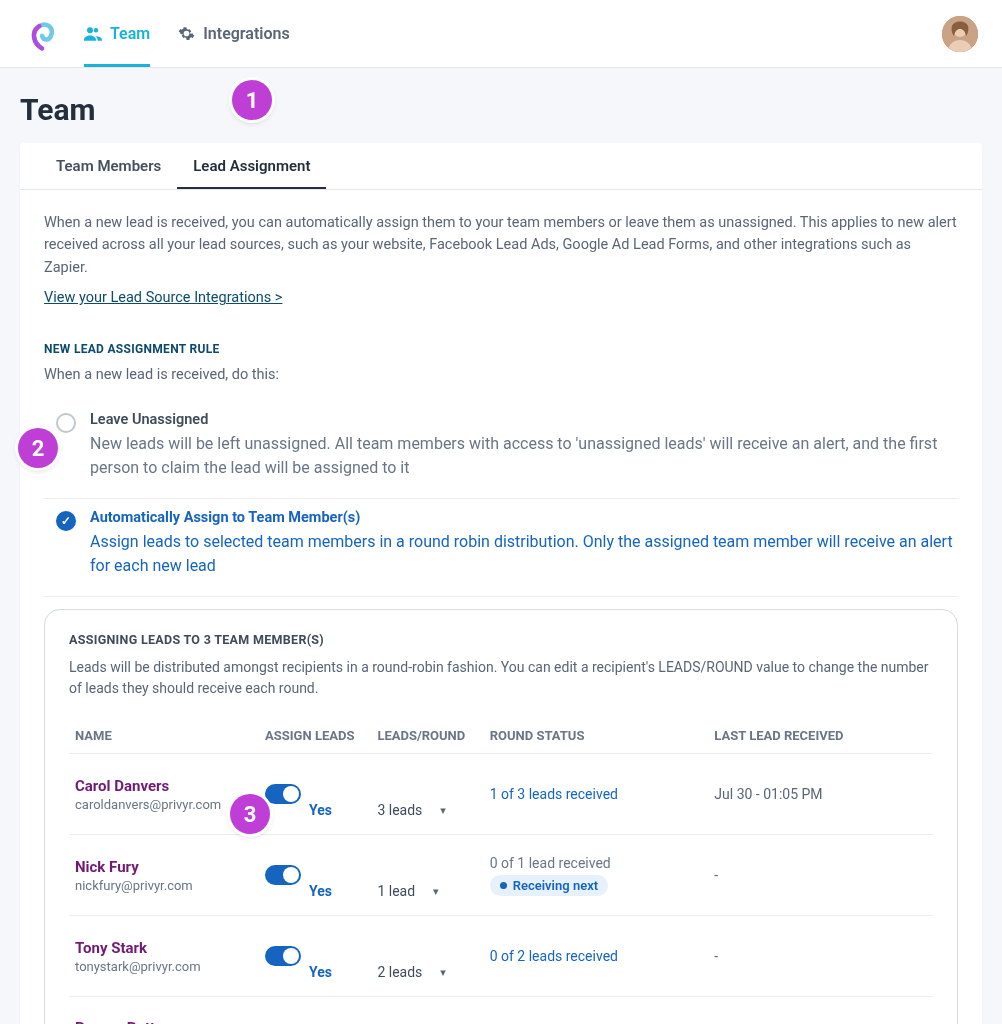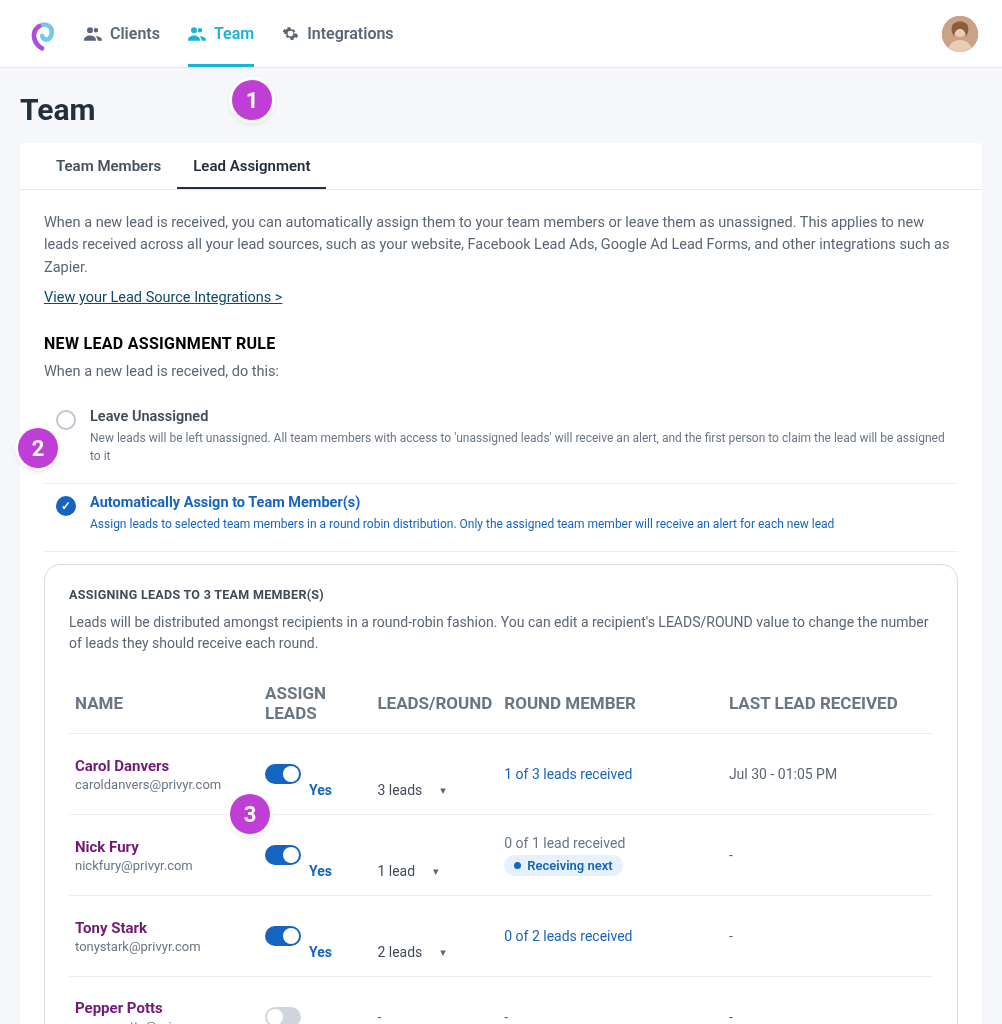--- a/index.html
+++ b/index.html
@@ -91,25 +91,25 @@
     margin-bottom: 8px;
   }
   .link {
     color: #0c4a6e;
     text-decoration: underline;
     font-size: 14.5px;
     cursor: pointer;
     display: inline-block;
   }
   .section-label {
-    font-size: 16px;
+    font-size: 12px;
     font-weight: 700;
     letter-spacing: 0.3px;
-    color: #000000;
-    margin-top: 28px;
+    color: #0c4a6e;
+    margin-top: 36px;
     margin-bottom: 10px;
     text-transform: uppercase;
   }
   .rule-intro {
     font-size: 14.5px;
     color: #5a6676;
     margin-bottom: 18px;
   }
   .radio-row {
     display: flex;
@@ -137,21 +137,21 @@
     font-weight: bold;
   }
   .radio-body { flex: 1; }
   .radio-title {
     font-size: 14.5px;
     font-weight: 600;
     color: #3f4b5a;
     margin-bottom: 4px;
   }
   .radio-desc {
-    font-size: 12px;
+    font-size: 16px;
     color: #6a7685;
     line-height: 1.5;
   }
   .radio-row.selected .radio-title { color: #1565c0; font-weight: 700; }
   .radio-row.selected .radio-desc { color: #1565c0; }
 
   .assign-box {
     border: 1px solid #d6dbe1;
     border-radius: 16px;
     padding: 22px 24px 4px;
@@ -169,21 +169,21 @@
     color: #5a6676;
     line-height: 1.5;
     margin-bottom: 19px;
   }
   table.members {
     width: 100%;
     border-collapse: collapse;
   }
   table.members th {
     text-align: left;
-    font-size: 17px;
+    font-size: 13px;
     font-weight: 700;
     color: #6a7685;
     padding: 10px 6px;
     border-bottom: 1px solid #ecedef;
   }
   table.members td {
     padding: 16px 6px;
     border-bottom: 1px solid #ecedef;
     vertical-align: middle;
     font-size: 14px;
@@ -266,26 +266,20 @@
 <body>
 
 <div class="topbar">
   <div class="logo">
     <svg viewBox="0 0 40 40" width="36" height="36">
       <path d="M20 36 C10 30 8 18 16 12 C24 6 34 12 30 22 C28 27 22 28 20 22" fill="none" stroke="#6fc9e8" stroke-width="5" stroke-linecap="round"></path>
       <path d="M20 36 C10 30 8 18 16 12 C24 6 34 12 30 22" fill="none" stroke="#b44be0" stroke-width="5" stroke-linecap="round" stroke-dasharray="30 60"></path>
     </svg>
   </div>
   <div class="nav">
-    <div class="nav-item">
-      <svg class="nav-icon" viewBox="0 0 24 18">
-          <path d="M8 8a4 4 0 100-8 4 4 0 000 8zm8-1a3 3 0 100-6 3 3 0 000 6zM0 17c0-4 4-6 8-6s8 2 8 6v1H0v-1zm18 1v-1c0-2-1-4-3-5 5 0 9 2 9 5v1h-6z"></path>
-        </svg>
-      <span>Clients</span>
-    </div>
     <div class="nav-item active">
       <svg class="nav-icon" viewBox="0 0 24 18">
           <path d="M8 8a4 4 0 100-8 4 4 0 000 8zm8-1a3 3 0 100-6 3 3 0 000 6zM0 17c0-4 4-6 8-6s8 2 8 6v1H0v-1zm18 1v-1c0-2-1-4-3-5 5 0 9 2 9 5v1h-6z"></path>
         </svg>
       <span>Team</span>
     </div>
     <div class="nav-item">
       <svg class="gear-icon" viewBox="0 0 24 24">
           <path d="M12 8a4 4 0 100 8 4 4 0 000-8zm9 4a7.5 7.5 0 01-.1 1.2l2 1.6-2 3.4-2.4-.8a7.6 7.6 0 01-2 1.2l-.4 2.5h-4l-.4-2.5a7.6 7.6 0 01-2-1.2l-2.4.8-2-3.4 2-1.6A7.5 7.5 0 013 12c0-.4 0-.8.1-1.2l-2-1.6 2-3.4 2.4.8a7.6 7.6 0 012-1.2L7.9 3h4l.4 2.5c.7.3 1.4.7 2 1.2l2.4-.8 2 3.4-2 1.6c.1.4.1.8.1 1.2z"></path>
         </svg>
@@ -310,21 +304,21 @@
   <div class="callout" style="top:360px; left:18px">2</div>
   <div class="callout" style="top:726px; left:230px">3</div>
 
   <div class="card">
     <div class="tabs">
       <div class="tab">Team Members</div>
       <div class="tab active">Lead Assignment</div>
     </div>
 
     <div class="content">
-      <p class="intro">When a new lead is received, you can automatically assign them to your team members or leave them as unassigned. This applies to new leads received across all your lead sources, such as your website, Facebook Lead Ads, Google Ad Lead Forms, and other integrations such as Zapier.</p>
+      <p class="intro">When a new lead is received, you can automatically assign them to your team members or leave them as unassigned. This applies to new alert received across all your lead sources, such as your website, Facebook Lead Ads, Google Ad Lead Forms, and other integrations such as Zapier.</p>
       <a class="link">View your Lead Source Integrations &gt;</a>
 
       <div class="section-label">NEW LEAD ASSIGNMENT RULE</div>
       <p class="rule-intro">When a new lead is received, do this:</p>
 
       <div class="radio-row">
         <div class="radio-circle"></div>
         <div class="radio-body">
           <div class="radio-title">Leave Unassigned</div>
           <div class="radio-desc">New leads will be left unassigned. All team members with access to 'unassigned leads' will receive an alert, and the first person to claim the lead will be assigned to it</div>
@@ -342,21 +336,21 @@
       <div class="assign-box">
         <div class="assign-title">ASSIGNING LEADS TO 3 TEAM MEMBER(S)</div>
         <div class="assign-desc">Leads will be distributed amongst recipients in a round-robin fashion. You can edit a recipient's LEADS/ROUND value to change the number of leads they should receive each round.</div>
 
         <table class="members">
           <thead>
             <tr>
               <th style="width:22%">NAME</th>
               <th style="width:13%">ASSIGN LEADS</th>
               <th style="width:13%">LEADS/ROUND</th>
-              <th style="width:26%">ROUND MEMBER</th>
+              <th style="width:26%">ROUND STATUS</th>
               <th>LAST LEAD RECEIVED</th>
             </tr>
           </thead>
           <tbody id="members-body">
               <tr>
                 <td>
                   <div class="member-name">Carol Danvers</div>
                   <div class="member-email">caroldanvers@privyr.com</div>
                 </td>
                 <td><div class="toggle">

